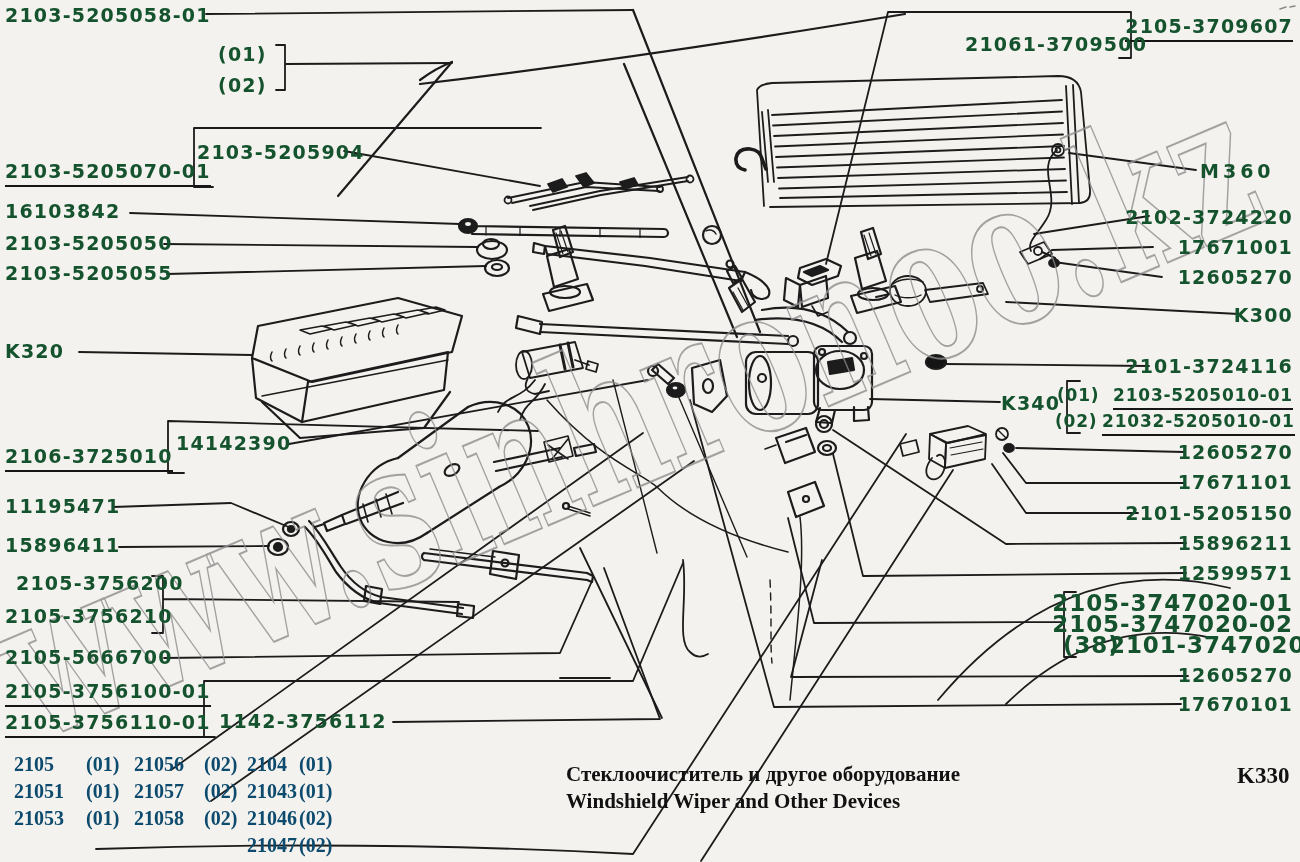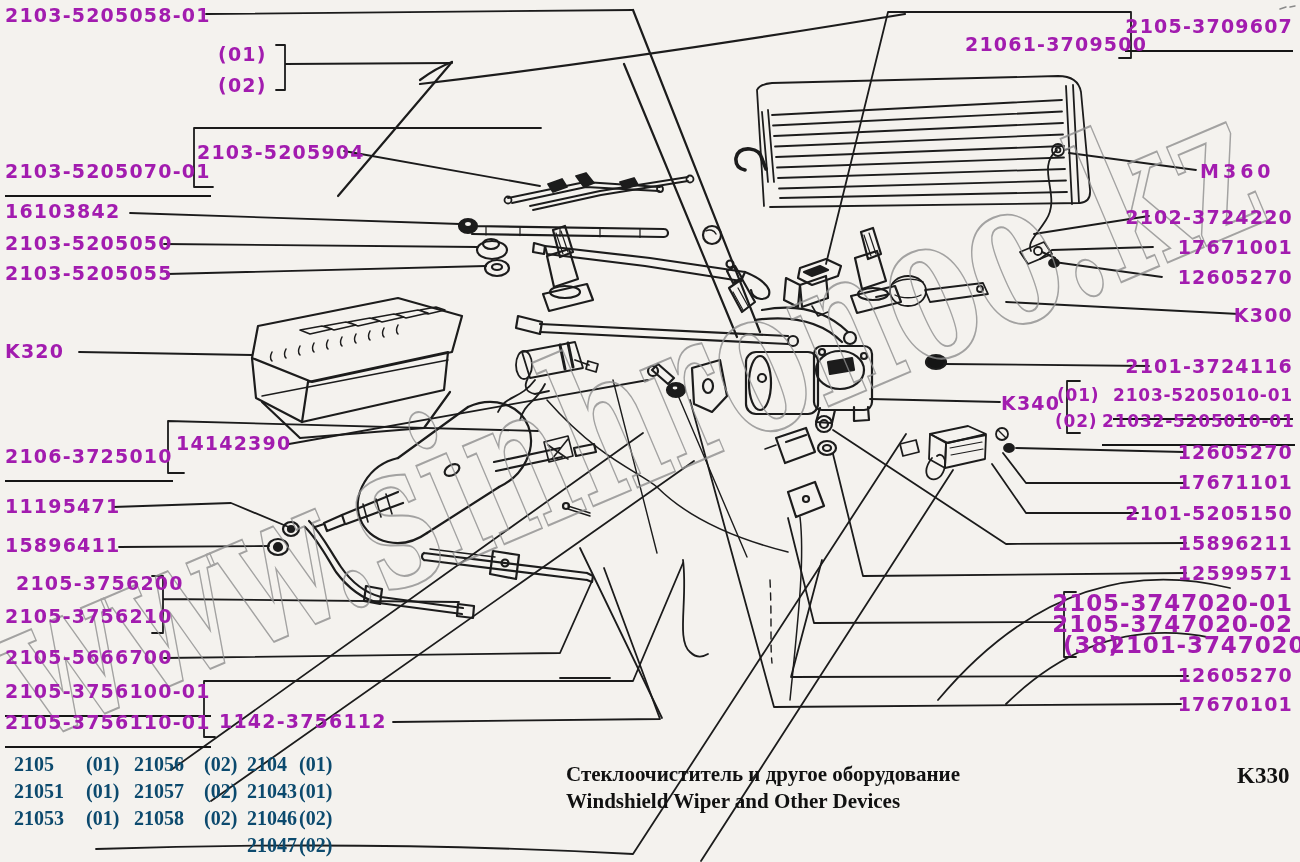--- a/index.html
+++ b/index.html
@@ -1,23 +1,23 @@
 <!DOCTYPE html>
 <html><head>
 <meta charset="utf-8">
 <style>
   html,body{margin:0;padding:0;background:#888;}
   .page{position:relative;width:1300px;height:862px;background:#f4f2ee;overflow:hidden;
         font-family:"DejaVu Sans",sans-serif;color:#1a1a1a;}
   svg.diagram{position:absolute;left:0;top:0;width:1300px;height:862px;}
-  .pn{position:absolute;font-weight:bold;font-size:19px;letter-spacing:1.2px;white-space:nowrap;color:#a21caf;}
+  .pn{position:absolute;font-weight:bold;font-size:19px;letter-spacing:1.2px;white-space:nowrap;color:#14532d;}
   .pn.right{text-align:right;}
   .pn.sm{font-size:17px;letter-spacing:0.8px;}
   .pn.md{font-size:23px;letter-spacing:0.9px;}
-  .u{border-bottom:2.5px solid #161616;padding-bottom:13px;}
+  .u{border-bottom:2.5px solid #161616;padding-bottom:3px;}
   .cap{position:absolute;font-family:"Liberation Serif",serif;font-weight:bold;font-size:21px;white-space:nowrap;color:#111;}
   .apps{position:absolute;left:14px;top:753px;display:grid;
         grid-template-columns:72px 48px 70px 43px 52px 46px;grid-auto-rows:27px;
         font-family:Liberation Serif, serif;font-weight:bold;font-size:20px;color:#0c4a6e;}
   .apps div{white-space:nowrap;}
 </style>
 </head>
 <body>
 
 <div class="page">

